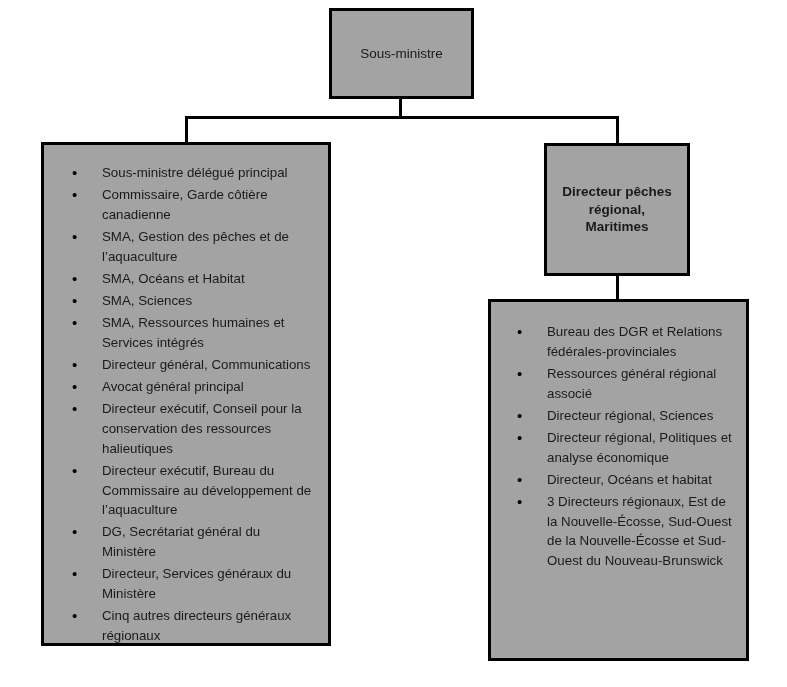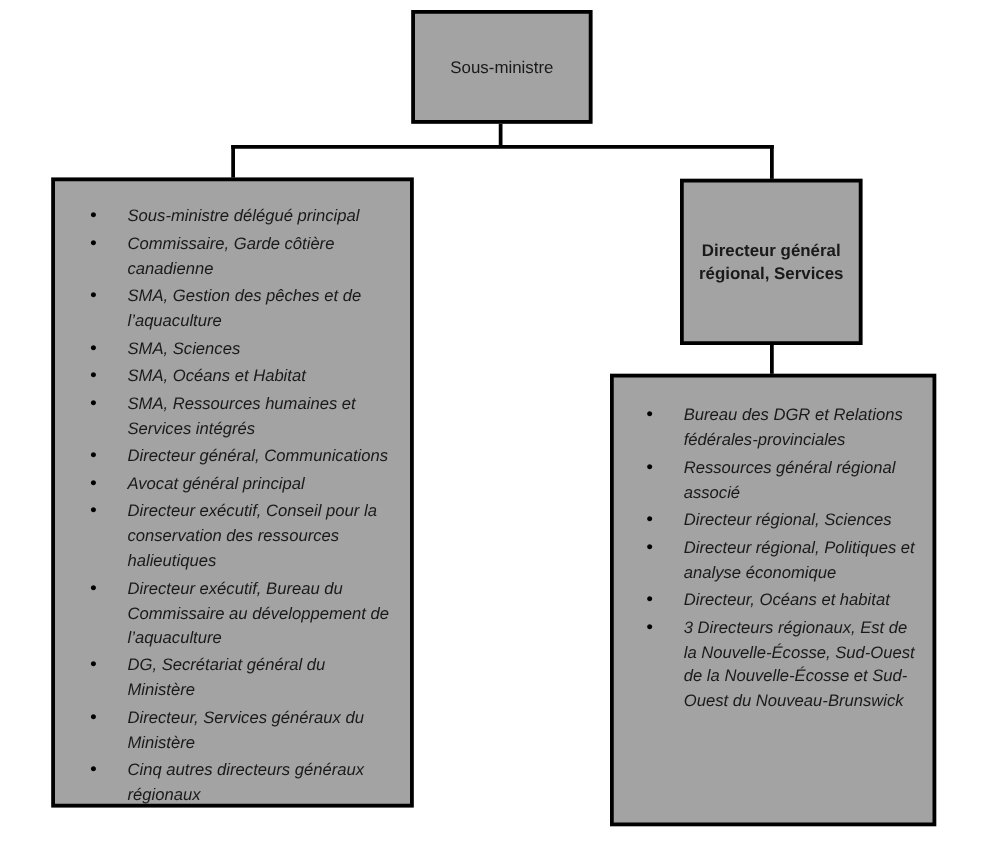--- a/index.html
+++ b/index.html
@@ -72,21 +72,20 @@
     list-style: none;
     margin: 0;
     padding: 18px 14px 0 26px;
     font-size: 13.3px;
     line-height: 1.48;
   }
   ul.org-list li {
     position: relative;
     padding-left: 32px;
     margin-bottom: 2.5px;
-    font-style: italic;
   }
   ul.org-list li::before {
     content: "\2022";
     position: absolute;
     left: 2px;
     top: -1px;
     font-size: 15px;
     line-height: 1.48;
     color: #000000;
   }
@@ -149,35 +148,35 @@
 
   <div class="box" id="box-sous-ministre">
     <div class="box-title" style="height:100%">Sous-ministre</div>
   </div>
 
   <div class="box" id="box-left-list">
     <ul class="org-list" id="left-list">
         <li>Sous-ministre délégué principal</li>
         <li>Commissaire, Garde côtière canadienne</li>
         <li>SMA, Gestion des pêches et de l’aquaculture</li>
+        <li>SMA, Océans et Habitat</li>
         <li>SMA, Sciences</li>
-        <li>SMA, Océans et Habitat</li>
         <li>SMA, Ressources humaines et Services intégrés</li>
         <li>Directeur général, Communications</li>
         <li>Avocat général principal</li>
         <li>Directeur exécutif, Conseil pour la conservation des ressources halieutiques</li>
         <li>Directeur exécutif, Bureau du Commissaire au développement de l’aquaculture</li>
         <li>DG, Secrétariat général du Ministère</li>
         <li>Directeur, Services généraux du Ministère</li>
         <li>Cinq autres directeurs généraux régionaux</li>
       </ul>
   </div>
 
   <div class="box" id="box-dgr">
-    <div class="box-title" style="height:100%">Directeur général régional, Services</div>
+    <div class="box-title" style="height:100%">Directeur pêches régional, Maritimes</div>
   </div>
 
   <div class="box" id="box-right-list">
     <ul class="org-list" id="right-list">
         <li>Bureau des DGR et Relations fédérales-provinciales</li>
         <li>Ressources général régional associé</li>
         <li>Directeur régional, Sciences</li>
         <li>Directeur régional, Politiques et analyse économique</li>
         <li>Directeur, Océans et habitat</li>
         <li>3 Directeurs régionaux, Est de la Nouvelle-Écosse, Sud-Ouest de la Nouvelle-Écosse et Sud-Ouest du Nouveau-Brunswick</li>

